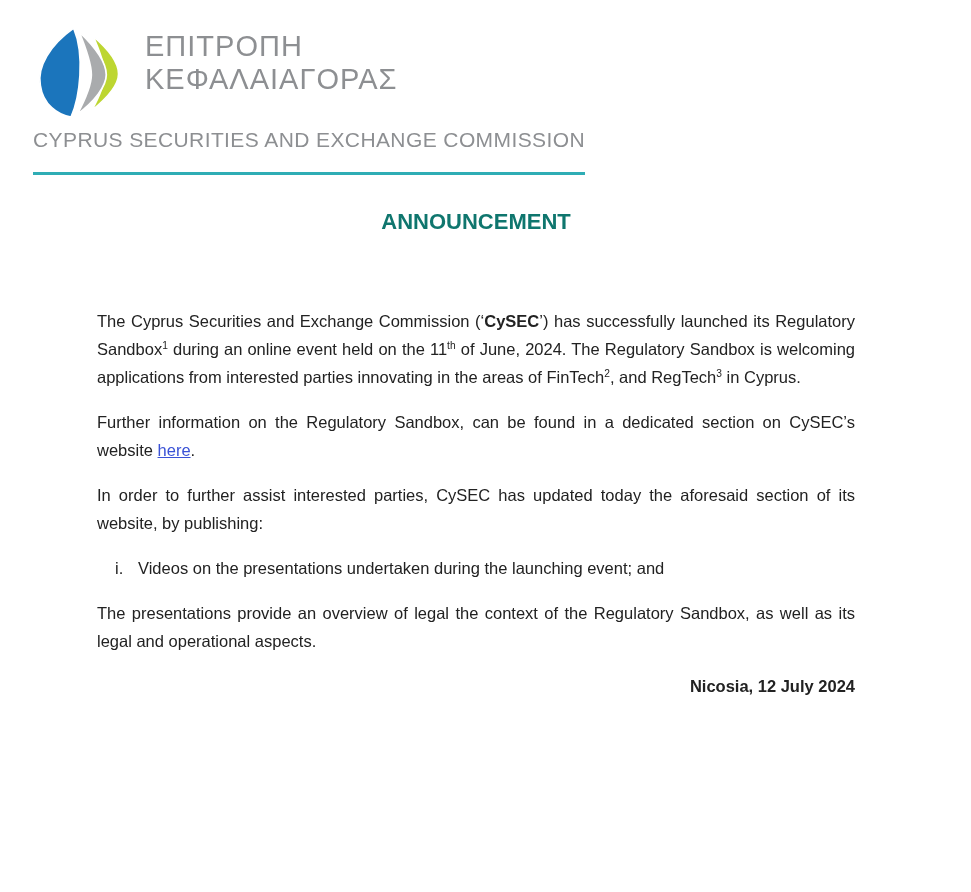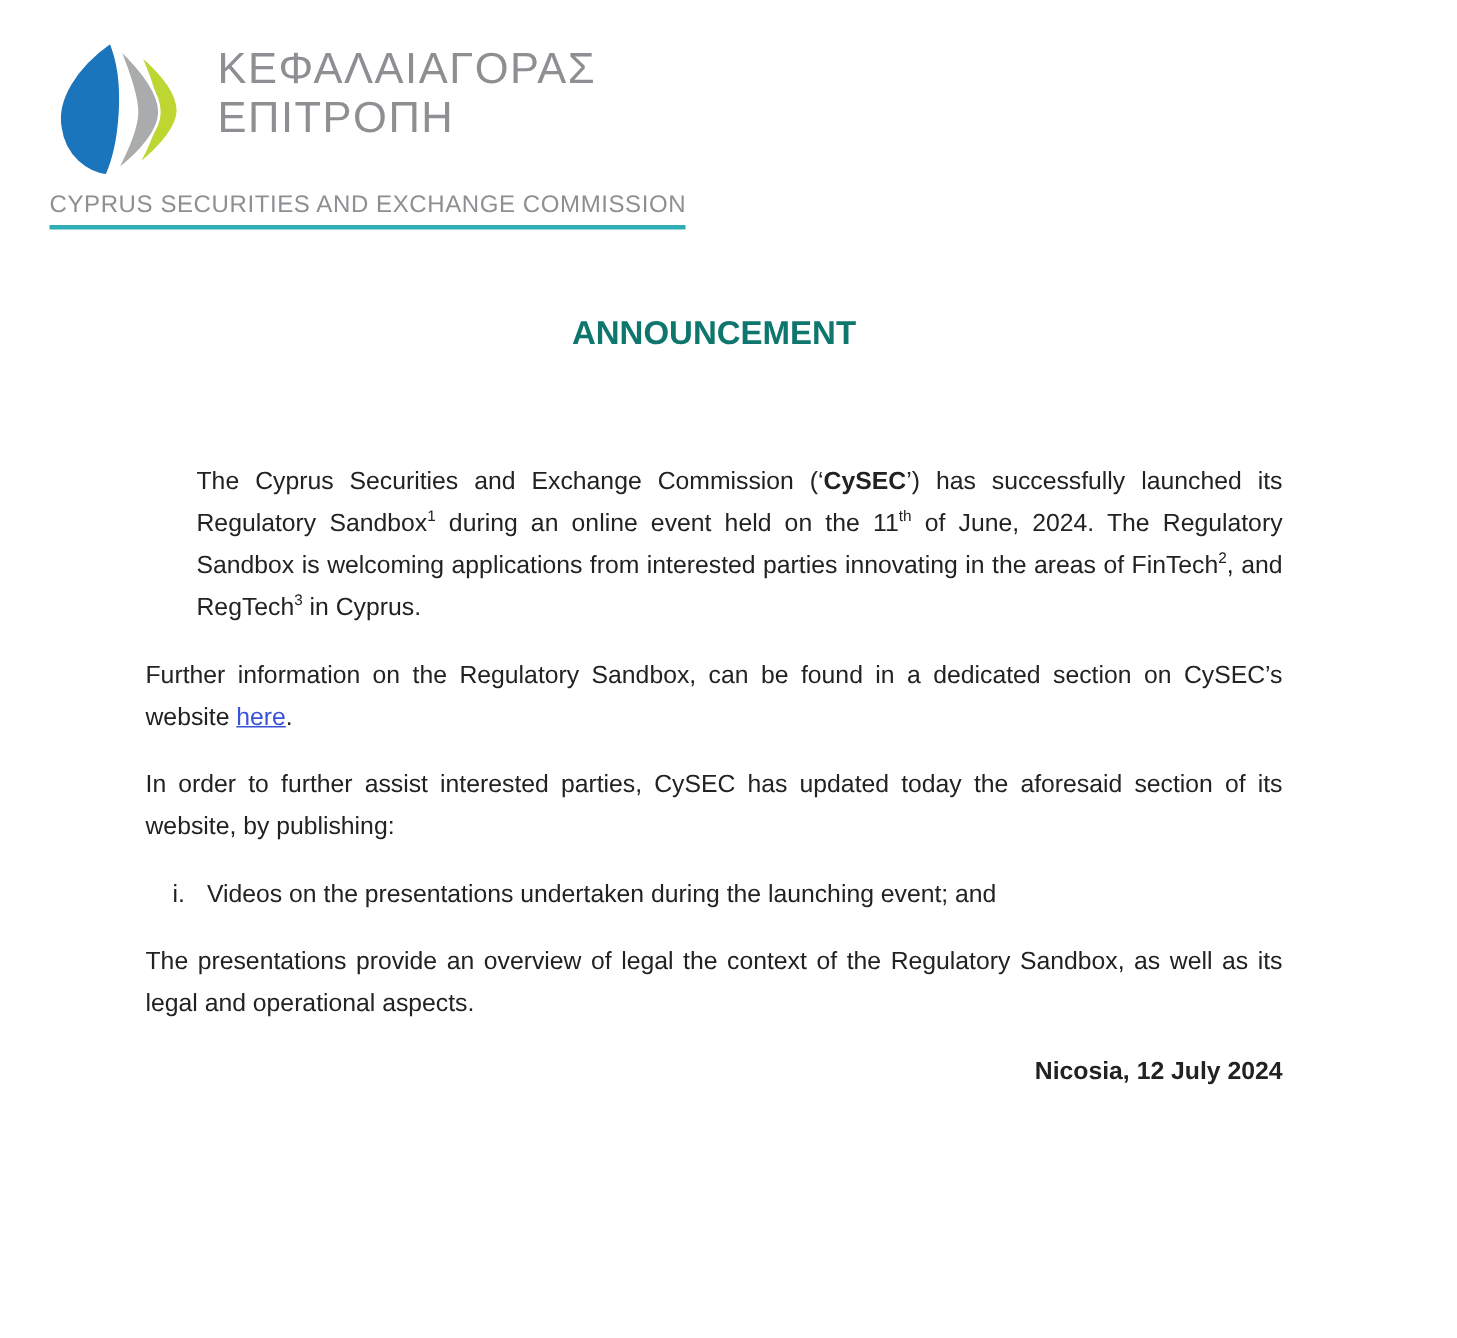--- a/index.html
+++ b/index.html
@@ -21,61 +21,61 @@
   .mark-green { fill: var(--logo-green, #bdd631); }
   .logo-org {
     margin-left: 22px; margin-top: 8px;
     color: var(--logo-text, #8d8f92);
     font-size: 29px; line-height: 33px; letter-spacing: 1px;
     font-weight: 400;
   }
   .logo-caption {
     margin-top: 4px;
     color: var(--logo-text, #8d8f92);
-    font-size: 16px; letter-spacing: 0.4px;
-    padding-bottom: 4px;
+    font-size: 21px; letter-spacing: 0.4px;
+    padding-bottom: 20px;
     border-bottom: 3px solid var(--teal-rule, #2fadb5);
     width: fit-content;
     white-space: nowrap;
   }
 
   
   .doc-main {
     position: absolute; left: 97px; top: 208px; width: 758px;
     font-size: 16.5px; line-height: 28px;
   }
   .doc-title {
     margin: 0; text-align: center;
     font-size: 22px; font-weight: 700; line-height: 28px;
     color: #0f766e;
   }
   .doc-main p.para { margin: 17px 0 0 0; text-align: justify; }
-  .doc-main p.first-para { margin-top: 71px; margin-left: 34px; }
+  .doc-main p.first-para { margin-top: 71px; }
   .list-item { margin: 17px 0 0 0; padding-left: 18px; display: flex; }
   .list-marker { width: 23px; flex: 0 0 23px; }
   sup { font-size: 0.62em; line-height: 0; vertical-align: super; }
   strong { font-weight: 700; }
   a.doclink { color: var(--link, #3a52d6); cursor: pointer; }
   .date-line { margin: 17px 0 0 0; font-weight: 700; text-align: right; }
 </style>
 </head>
 <body>
 
 <div class="page">
 
   <div class="logo-block">
     <div class="logo-row">
       <svg class="logo-mark" viewBox="0 0 100 104" aria-hidden="true">
         <path class="mark-green" d="M66,10 C86,27 95,41 95,53 C95,64 84,79 64,95 C73,79 79,64 79,53 C79,42 73,26 66,10 Z" stroke="#ffffff" stroke-width="2"></path>
         <path class="mark-gray" d="M50,5 C70,24 81,41 81,54 C81,67 68,84 48,99 C57,82 64,66 64,54 C64,41 57,22 50,5 Z" stroke="#ffffff" stroke-width="2"></path>
         <path class="mark-blue" d="M44,1 C17,20 2,45 6,66 C9,88 26,100 41,102 C51,80 57,32 44,1 Z" stroke="#ffffff" stroke-width="2"></path>
       </svg>
       <div class="logo-org">
+        <div>ΕΠΙΤΡΟΠΗ</div>
         <div>ΚΕΦΑΛΑΙΑΓΟΡΑΣ</div>
-        <div>ΕΠΙΤΡΟΠΗ</div>
       </div>
     </div>
     <div class="logo-caption">CYPRUS SECURITIES AND EXCHANGE COMMISSION</div>
   </div>
 
   <main class="doc-main">
     <h1 class="doc-title">ANNOUNCEMENT</h1>
 
     <p class="para first-para"><span>The Cyprus Securities and Exchange Commission (‘</span><strong>CySEC</strong><span>’) has successfully launched its Regulatory Sandbox</span><sup>1</sup><span> during an online event held on the 11</span><sup>th</sup><span> of June, 2024. The Regulatory Sandbox is welcoming applications from interested parties innovating in the areas of FinTech</span><sup>2</sup><span>, and RegTech</span><sup>3</sup><span> in Cyprus.</span></p>
 

